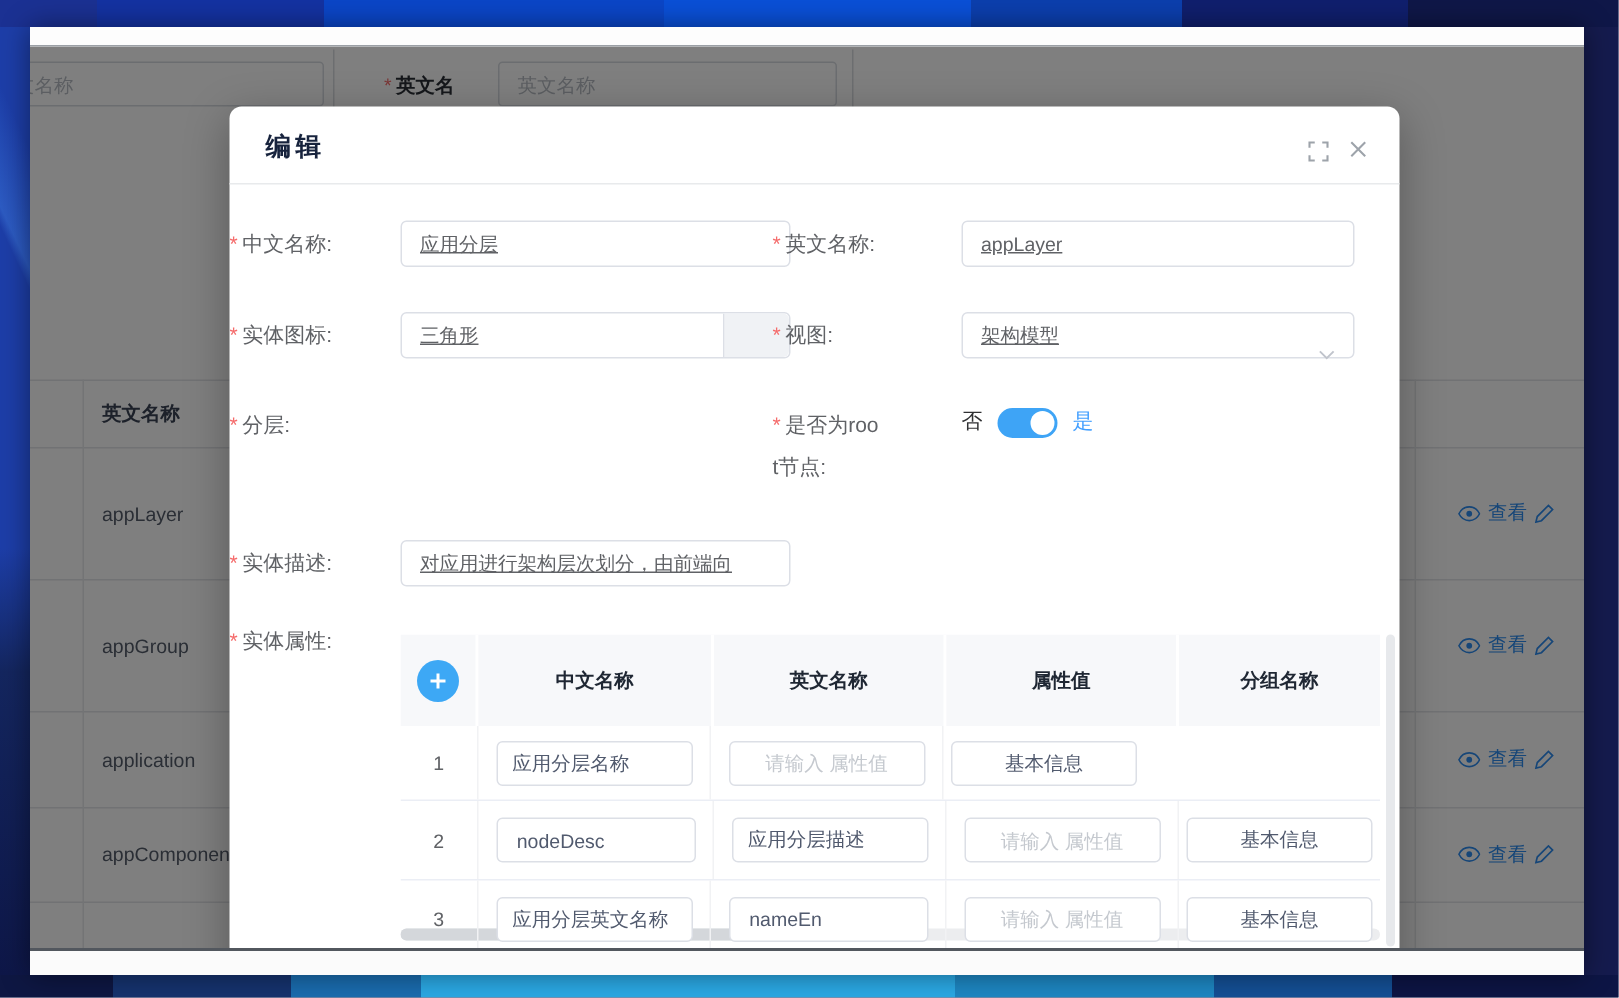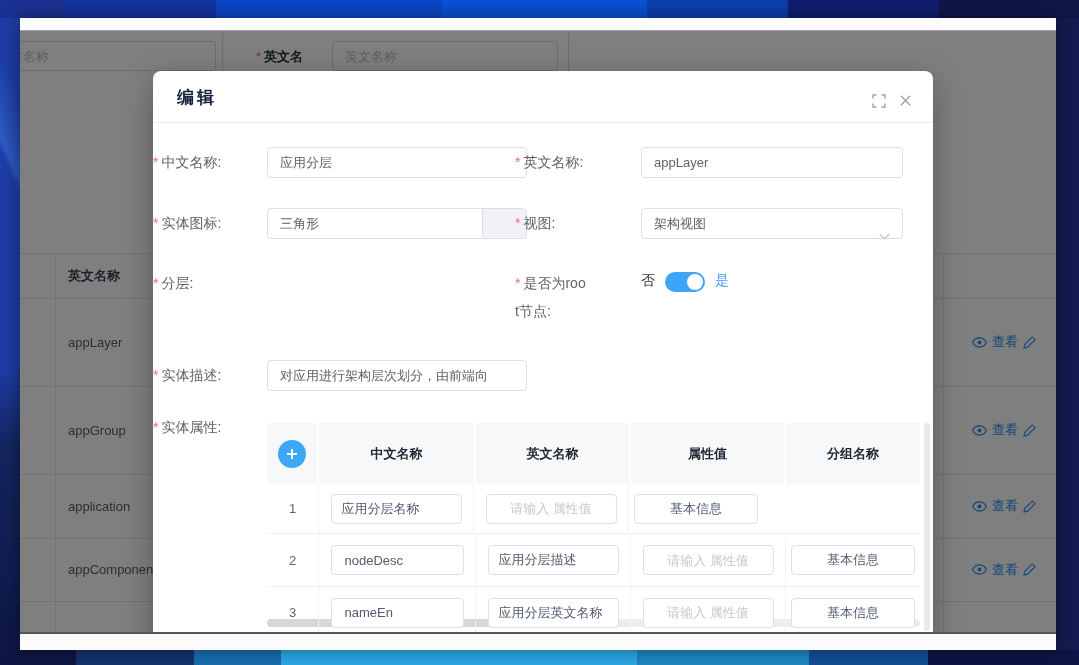--- a/index.html
+++ b/index.html
@@ -59,21 +59,21 @@
   .hicon { position:absolute; top:21px; color:#9da3aa; cursor:pointer; }
   .fs-icon { left:719px; top:23px; }
   .x-icon { left:746px; top:22px; }
 
   .mlabel { position:absolute; font-size:14px; color:#606266; text-align:left; }
   .lab-l { left:0; width:108px; }
   .lab-r { left:362px; width:116px; }
 
   .minput { position:absolute; height:31px; border:1px solid #dcdfe6; border-radius:4px; background:#fff;
             font-size:13px; color:#606266; padding:0 12px; outline:none;
-            font-family:"Liberation Sans","DejaVu Sans",sans-serif; }
+            font-family:"Liberation Sans","DejaVu Sans",sans-serif;text-decoration:underline; }
   .in-l { left:114px; width:260px; }
   .in-r { left:488px; width:262px; }
   .suffix { position:absolute; right:0; top:0; width:44px; height:29px; background:#f0f2f5;
             border-left:1px solid #dcdfe6; border-radius:0 4px 4px 0; }
   .chev { position:absolute; top:12px; }
 
   .switch { position:absolute; left:512px; width:40px; height:20px; border-radius:10px;
             background:#3ea4f6; cursor:pointer; }
   .switch .knob { position:absolute; right:2px; top:2px; width:16px; height:16px; border-radius:8px; background:#fff; }
   .sw-off { position:absolute; left:488px; font-size:14px; color:#303133; }
@@ -219,21 +219,21 @@
       </div>
 
       <div class="mlabel lab-l" style="top:83px"><span class="req">*</span><span>中文名称:</span></div>
       <input class="minput in-l" style="top: 76px;" value="应用分层">
       <div class="mlabel lab-r" style="top:83px"><span class="req">*</span><span>英文名称:</span></div>
       <input class="minput in-r" style="top: 76px;" value="appLayer">
 
       <div class="mlabel lab-l" style="top:144px"><span class="req">*</span><span>实体图标:</span></div>
       <div class="minput in-l" style="top:137px;line-height:29px"><span>三角形</span><span class="suffix"></span></div>
       <div class="mlabel lab-r" style="top:144px"><span class="req">*</span><span>视图:</span></div>
-      <div class="minput in-r" style="top:137px;line-height:29px"><span>架构视图</span>
+      <div class="minput in-r" style="top:137px;line-height:29px"><span>架构模型</span>
         <span class="chev" style="right:12px"><svg width="11" height="7" viewBox="0 0 12 7">
               <path d="M1 1l5 5 5-5" stroke="#c0c4cc" fill="none" stroke-width="1.4"></path>
             </svg></span>
       </div>
 
       <div class="mlabel lab-l" style="top:204px"><span class="req">*</span><span>分层:</span></div>
       <div class="mlabel lab-r" style="top:204px"><span class="req">*</span><span>是否为roo</span></div>
       <div class="mlabel" style="left:362px;top:232px;width:119px">t节点:</div>
       <span class="sw-off" style="top:201px">否</span>
       <span class="switch" style="top:201px">
@@ -294,25 +294,25 @@
                 <input class="cell-input ci4" placeholder="请输入 属性值" style="">
               </div>
             <div class="at-cell c5">
                 <input class="cell-input ci5" value="基本信息" style="">
               </div>
           </div>
           <div class="at-row" style="height:52px">
             <div class="at-cell c1">
                 <span class="rownum">3</span>
               </div>
+            <div class="at-cell c3">
+                <input class="cell-input ci3" value="应用分层英文名称" style="">
+              </div>
             <div class="at-cell c2">
                 <input class="cell-input ci2" value="nameEn" style="">
-              </div>
-            <div class="at-cell c3">
-                <input class="cell-input ci3" value="应用分层英文名称" style="">
               </div>
             <div class="at-cell c4">
                 <input class="cell-input ci4" placeholder="请输入 属性值" style="">
               </div>
             <div class="at-cell c5">
                 <input class="cell-input ci5" value="基本信息" style="">
               </div>
           </div>
         </div>
       </div>

